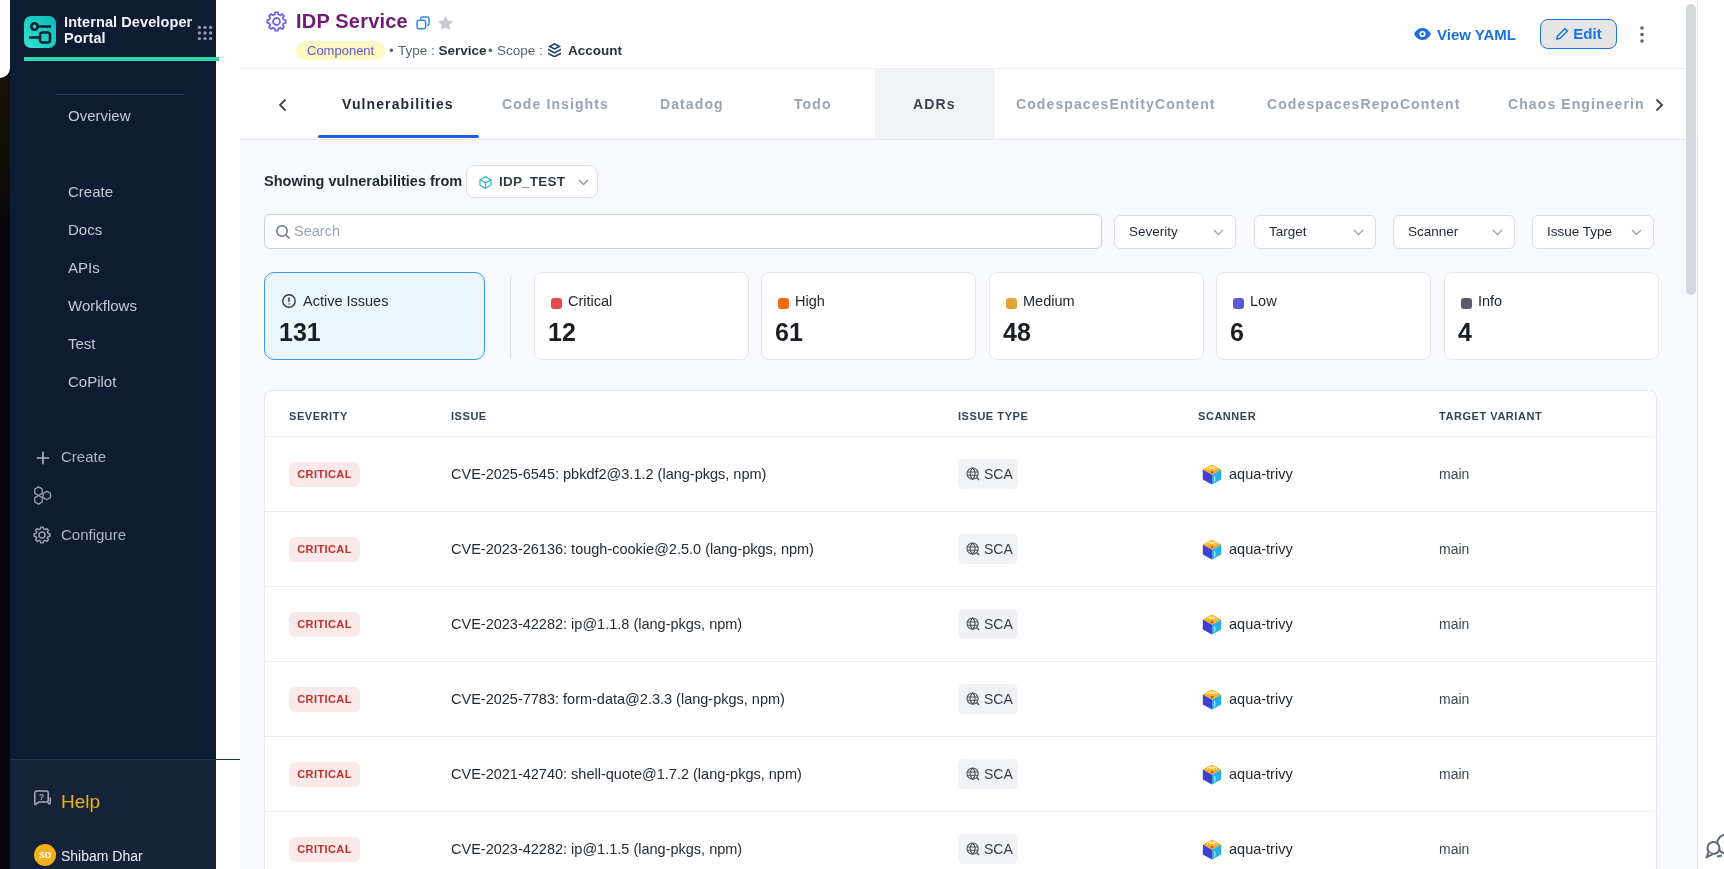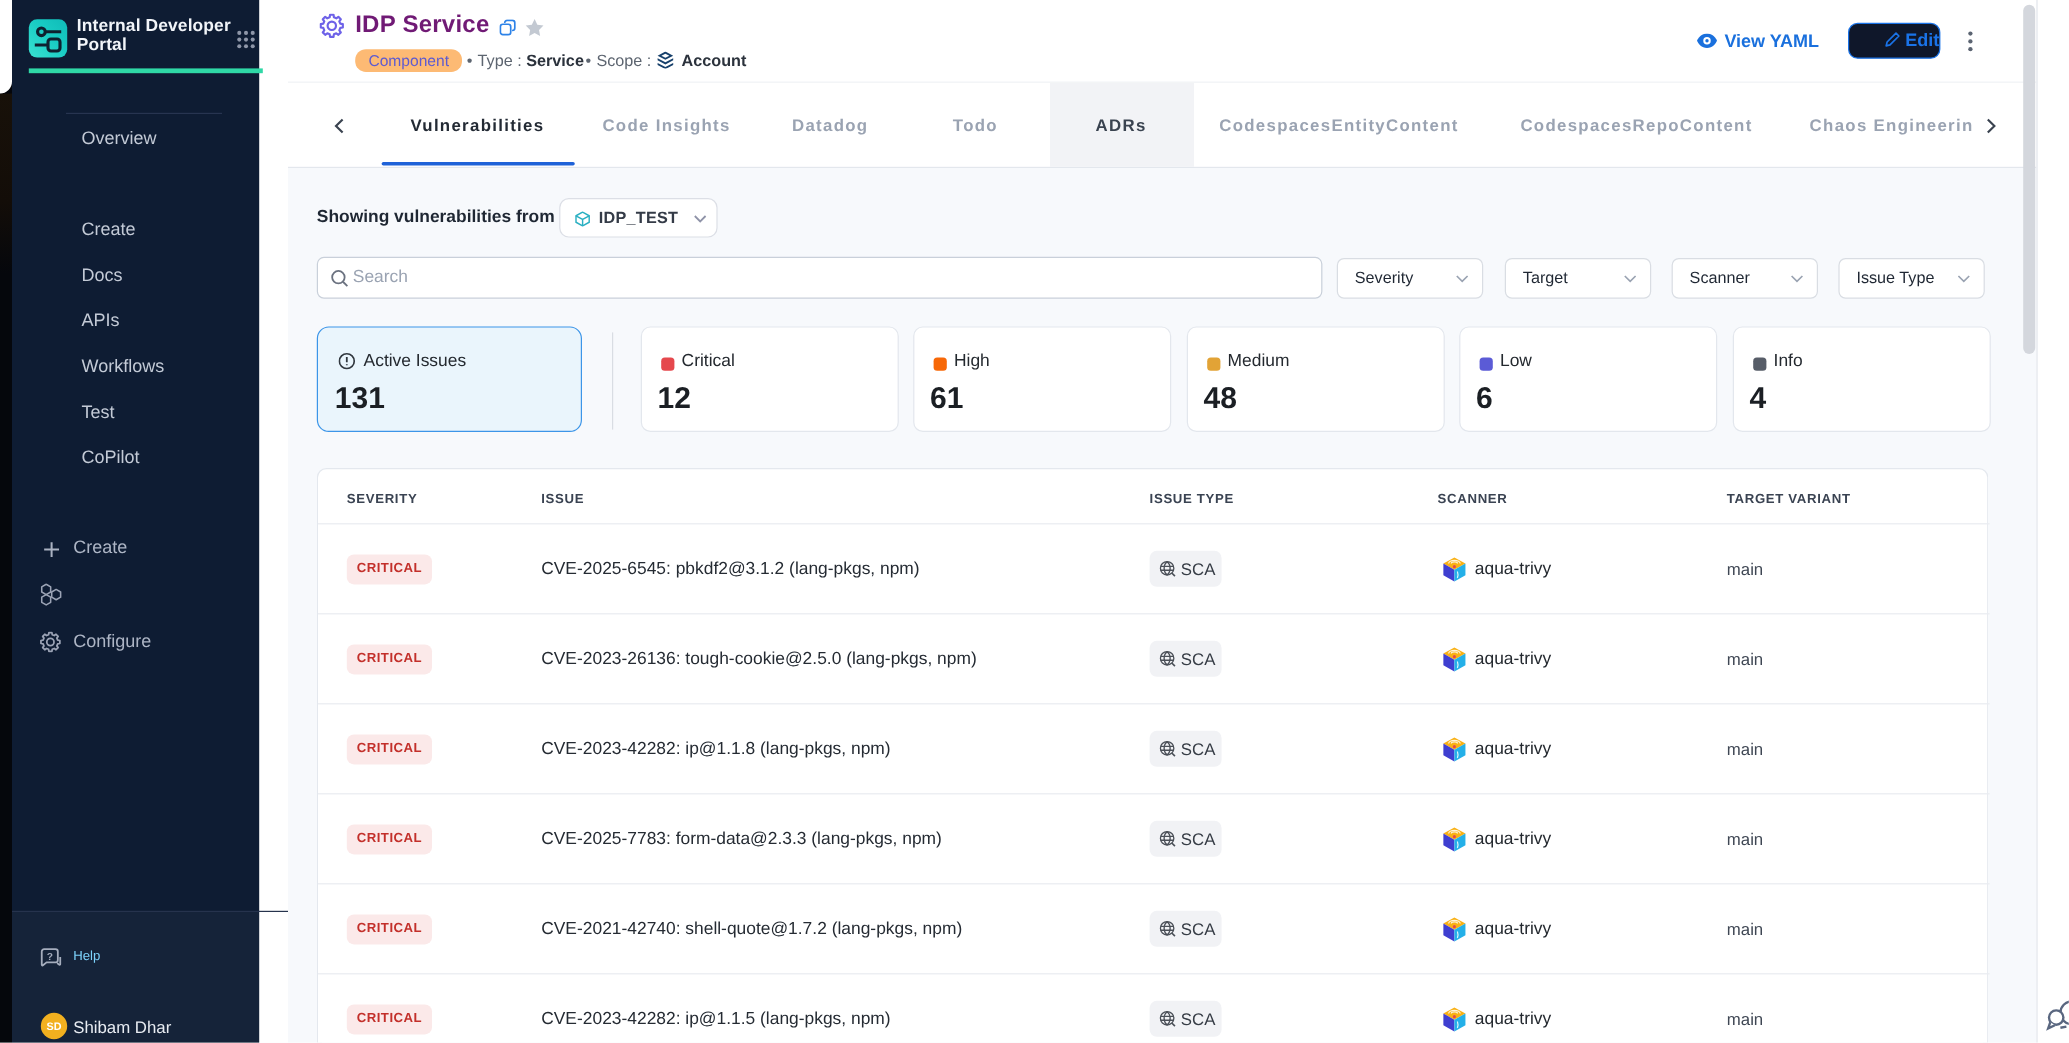--- a/index.html
+++ b/index.html
@@ -24,25 +24,25 @@
 .nav.sel { background:#143a5f; color:#41baeb; }
 .low { left:14px; width:210px; height:38px; line-height:38px; color:#adb5c5; font-size:15px; padding-left:37px; }
 #sdiv2 { left:0px; top:759px; width:230px; background:#26334d;}
 #avatar { left:24px; top:844px; width:22px; height:22px; border-radius:50%; background:#f2b01f; color:#fff; font-size:9px; font-weight:bold; text-align:center; line-height:22px; }
 #uname { left:51px; top:848px; color:#e8ecf2; font-size:14px; }
 
 
 #main { left:240px; top:0; width:1457px; height:869px; background:#f7f9fc; }
 #header { left:0; top:0; width:1457px; height:69px; background:#fff; border-bottom:1px solid #edf0f4; }
 #title { left:56px; top:10px; font-size:20px; font-weight:bold; color:#701a75; letter-spacing:.2px;}
-#badge { left:56px; top:41px; height:19px; padding:0 11px; background:#fdba74; border-radius:9px; color:#5e5bd0; font-size:13px; line-height:19px; }
+#badge { left:56px; top:41px; height:19px; padding:0 11px; background:#fef9c3; border-radius:9px; color:#5e5bd0; font-size:13px; line-height:19px; }
 .meta { top:43px; font-size:13.5px; color:#5d6570; }
 .meta b { color:#2b323c; font-weight:bold; }
 #viewyaml { left:1197px; top:26px; color:#1a70dd; font-size:15px; font-weight:bold; }
-#editbtn { left:1300px; top:19px; width:77px; height:30px; border:1.5px solid #1a73e8; border-radius:8px; color:#1a73e8; font-size:15px; font-weight:bold; text-align:right; line-height:27px; background:#0f172a; }
+#editbtn { left:1300px; top:19px; width:77px; height:30px; border:1.5px solid #1a73e8; border-radius:8px; color:#1a73e8; font-size:15px; font-weight:bold; text-align:center; line-height:27px; background:#e5e5e5; }
 
 
 #tabbar { left:0; top:69px; width:1457px; height:71px; background:#fff; border-bottom:1px solid #e3e7ed; }
 .tab { top:27px; font-size:14px; font-weight:bold; color:#9aa3b2; letter-spacing:1.1px; white-space:nowrap; }
 .tab.on { color:#232a34; }
 .tab.dark { color:#3a4350; }
 #adrsbg { left:635px; top:0px; width:120px; height:70px; background:#f2f3f6; }
 #underline { left:78px; top:66px; width:161px; height:3px; background:#1f62d8; border-radius:2px;}
 
 
@@ -143,21 +143,21 @@
 
   <div class="abs" style="left:0;top:760px;width:230px;height:109px;background:rgba(255,255,255,0.03);"></div>
   <div class="abs sdiv" id="sdiv2"></div>
   <svg class="abs" style="left:23px; top:789px;" width="20" height="20" viewBox="0 0 20 20">
     <g stroke="#a5adbd" stroke-width="1.5" fill="none">
       <path d="M3.8 2 h9.4 a2 2 0 0 1 2 2 v7 a2 2 0 0 1 -2 2 h-7.4 l-3 2.4 a.6 .6 0 0 1 -1 -.5 V4 a2 2 0 0 1 2 -2 z" stroke-linejoin="round"></path>
       <path d="M17.2 8.5 v5.8 a.6 .6 0 0 1 -1 .5 l-1.6-1.3"></path>
     </g>
     <text x="8.5" y="10.6" font-size="8.5" fill="#a5adbd" text-anchor="middle" font-weight="bold">?</text>
   </svg>
-  <div class="abs" style="left:51px; top:791px; color:#7dd3fc; font-size:11px;">Help</div>
+  <div class="abs" style="left:51px; top:791px; color:#eab308; font-size:19px;">Help</div>
   <div class="abs" id="avatar">SD</div>
   <div class="abs" id="uname">Shibam Dhar</div>
 </div>
 
 <div class="abs" id="main">
   <div class="abs" id="header">
     <svg class="abs" style="left:26px; top:11px;" width="21" height="21" viewBox="0 0 21 21">
       <g stroke="#6e62e8" stroke-width="1.8" fill="none" stroke-linejoin="round">
         <circle cx="10.5" cy="10.5" r="3.5"></circle>
         <path d="M8.73 3.42 L9.05 1.31 L11.95 1.31 L12.27 3.42 L14.26 4.24 L15.97 2.98 L18.02 5.03 L16.76 6.74 L17.58 8.73 L19.69 9.05 L19.69 11.95 L17.58 12.27 L16.76 14.26 L18.02 15.97 L15.97 18.02 L14.26 16.76 L12.27 17.58 L11.95 19.69 L9.05 19.69 L8.73 17.58 L6.74 16.76 L5.03 18.02 L2.98 15.97 L4.24 14.26 L3.42 12.27 L1.31 11.95 L1.31 9.05 L3.42 8.73 L4.24 6.74 L2.98 5.03 L5.03 2.98 L6.74 4.24 Z"></path>

